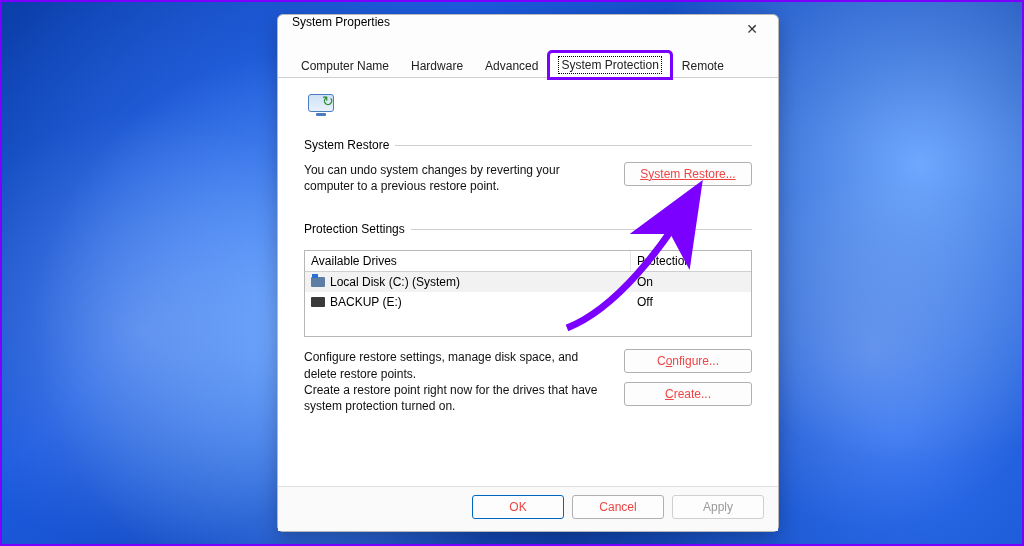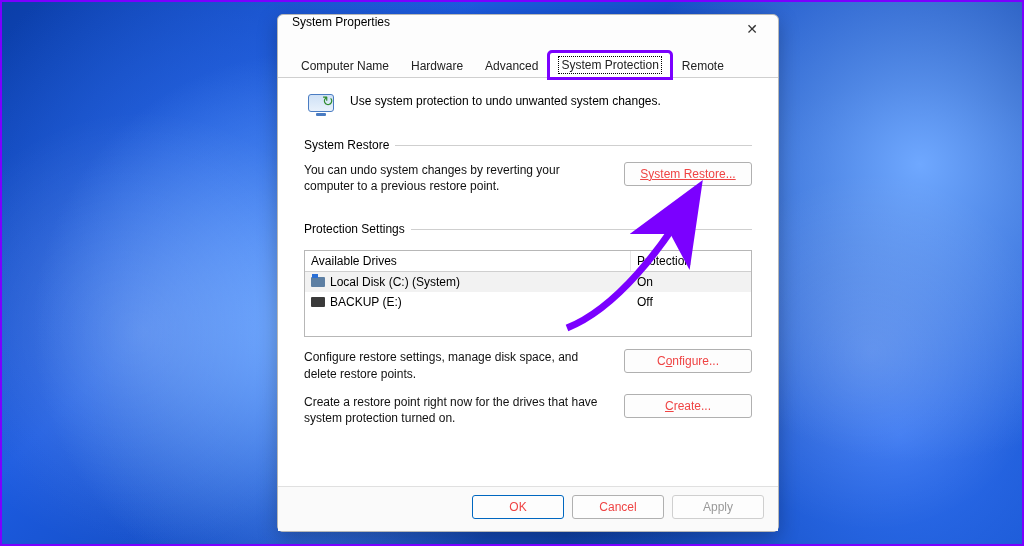--- a/index.html
+++ b/index.html
@@ -278,21 +278,20 @@
   </div>
 
   <div class="content">
 
     <div class="intro">
       <div class="shield-icon">
         <div class="monitor"></div>
         <div class="base"></div>
         <div class="arrow">↻</div>
       </div>
-      <div style="padding-top:4px;">Use system protection to undo unwanted system changes.</div>
     </div>
 
     <fieldset class="group">
       <legend>System Restore</legend>
       <div class="row">
         <div class="text">You can undo system changes by reverting your computer to a previous restore point.</div>
         <button class="btn">
           <span style="text-decoration: underline; text-decoration-style: solid;" title="System Restore..."><u>S</u>ystem Restore...</span>
         </button>
       </div>
@@ -323,21 +322,21 @@
         <div class="tbody-gap"></div>
       </div>
 
       <div class="row" style="margin-top:12px;gap:16px;">
         <div class="text">Configure restore settings, manage disk space, and delete restore points.</div>
         <button class="btn">
           <span>C<u>o</u>nfigure...</span>
         </button>
       </div>
 
-      <div class="row" style="margin-top:12px;">
+      <div class="row" style="">
         <div class="text">Create a restore point right now for the drives that have system protection turned on.</div>
         <button class="btn">
           <span><u>C</u>reate...</span>
         </button>
       </div>
     </fieldset>
 
   </div>
 
   <div class="footer">

